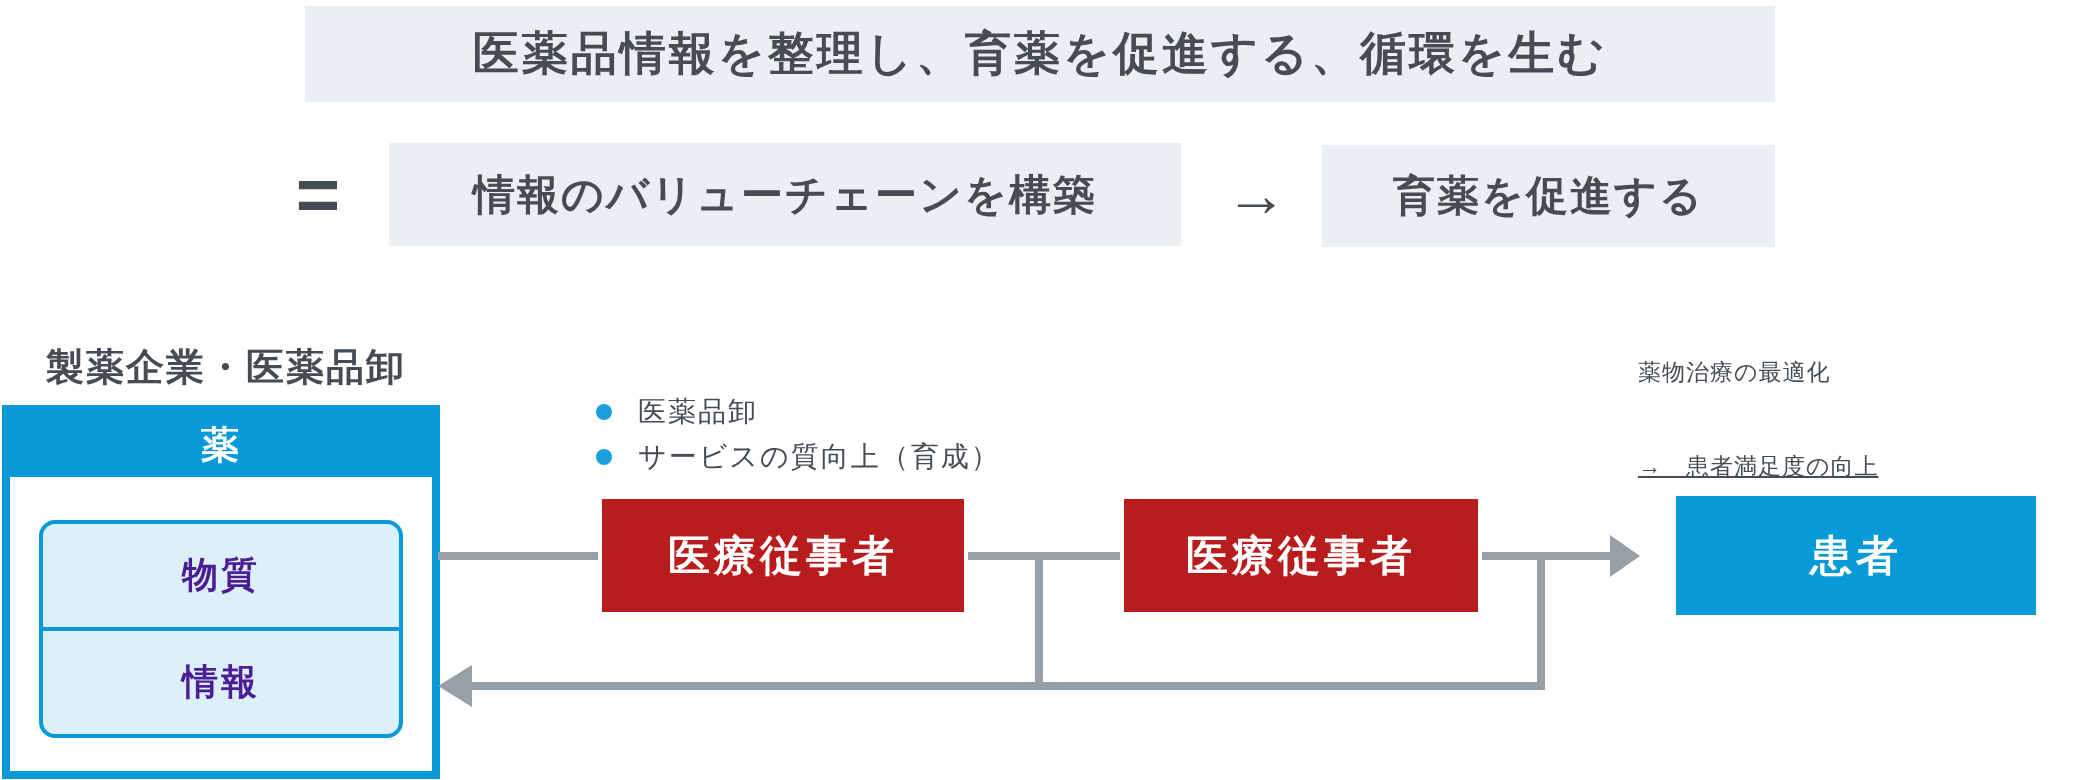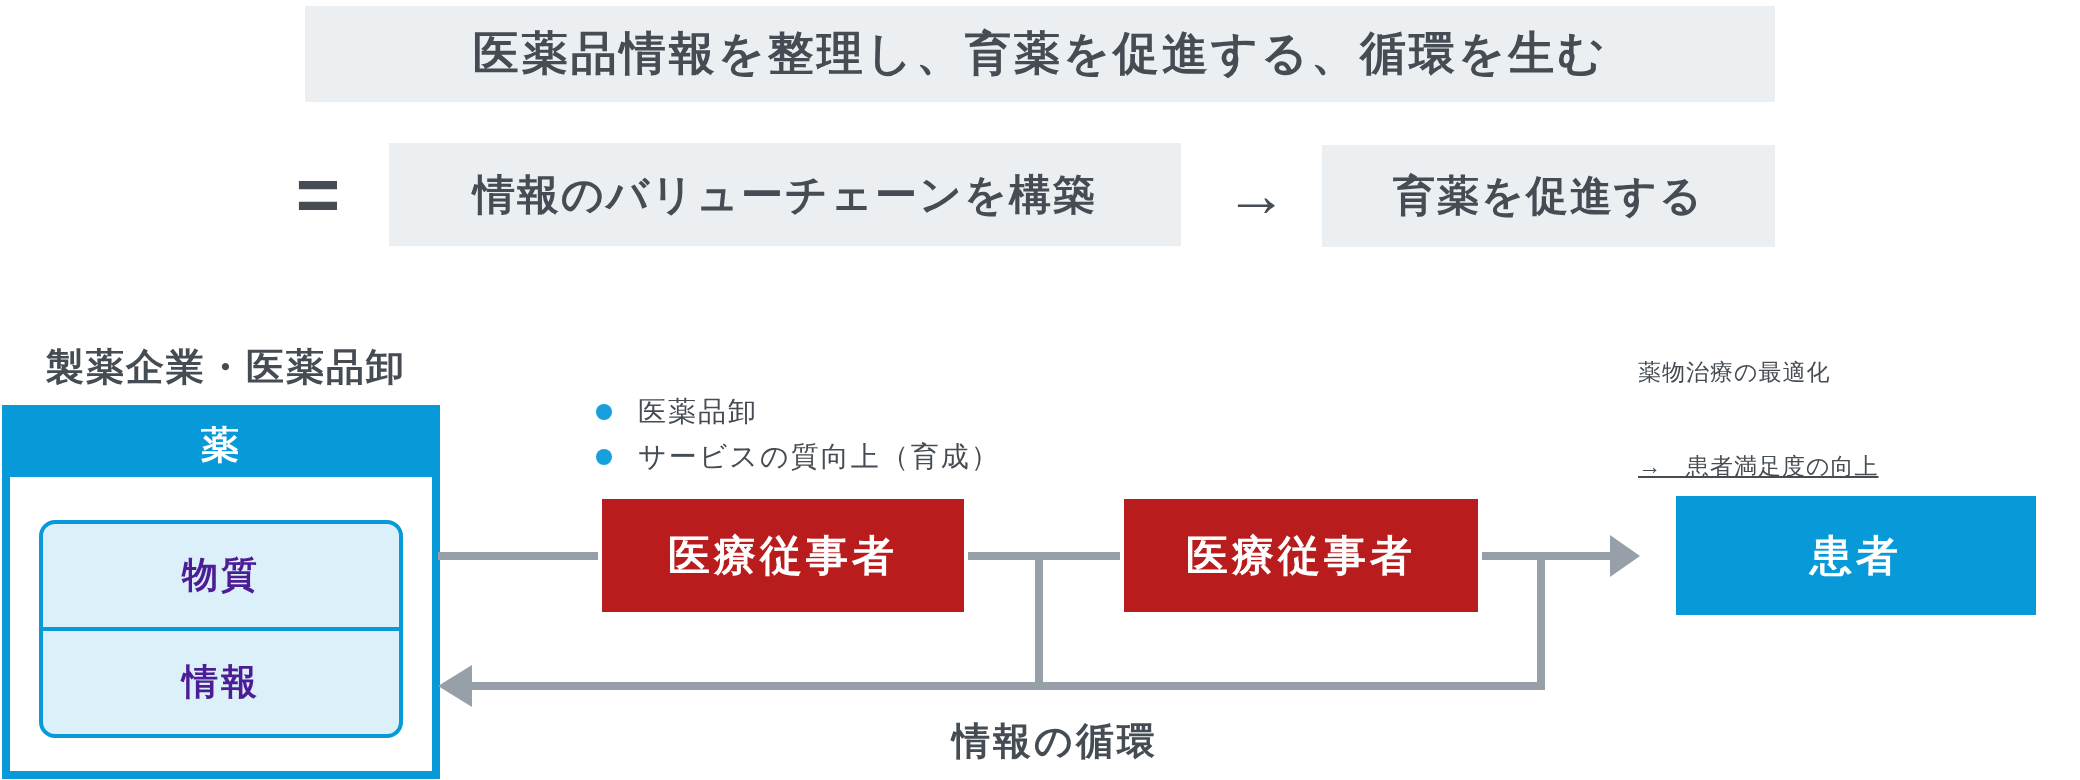--- a/index.html
+++ b/index.html
@@ -144,15 +144,14 @@
 
   <div class="gline hlineA"></div>
   <div class="gline hlineB"></div>
   <div class="gline hlineC"></div>
   <div class="arrow-right"></div>
   <div class="gline vline1"></div>
   <div class="gline vline2"></div>
   <div class="gline hlineBottom"></div>
   <div class="arrow-left"></div>
 
-  <div class="abs cycle-label">情報の循環</div>
 
 </div>
 
 </body></html>

